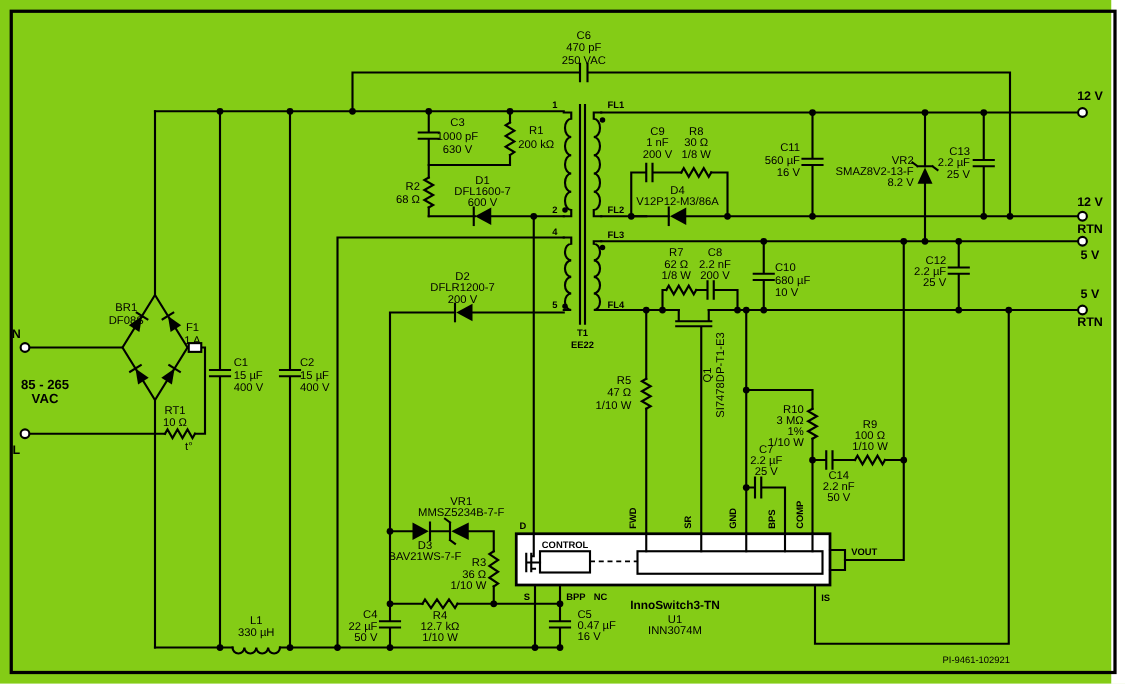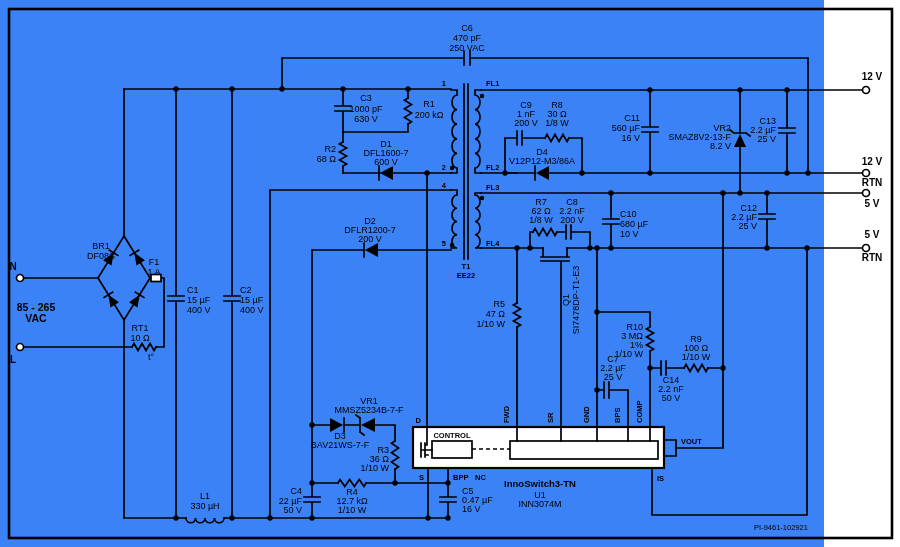--- a/index.html
+++ b/index.html
@@ -1,16 +1,16 @@
 <!DOCTYPE html>
 <html><head>
 <meta charset="utf-8">
 <style>
   html,body{margin:0;padding:0;background:#fff;}
-  .stage{width:824px;height:547px;position:relative;background:#3b82f6;font-family:"Liberation Sans",sans-serif;}
+  .stage{width:889px;height:547px;position:relative;background:#84cc16;font-family:"Liberation Sans",sans-serif;}
   svg{display:block;}
   .w path,.w rect,.w line{stroke:#000;stroke-width:1.7;fill:none;stroke-linecap:square;}
   .w rect.fill{fill:#fff;}
   .border{stroke:#000;stroke-width:2.6;fill:none;}
   .icbox{stroke:#000;stroke-width:2.2;fill:#fff;}
   .inbox{stroke:#000;stroke-width:1.7;fill:#fff;}
   .dash{stroke:#000;stroke-width:1.4;fill:none;stroke-dasharray:4,3;}
   .tri{fill:#000;stroke:none;}
   .dot{fill:#000;stroke:none;}
   .oc{fill:#fff;stroke:#000;stroke-width:1.7;}

